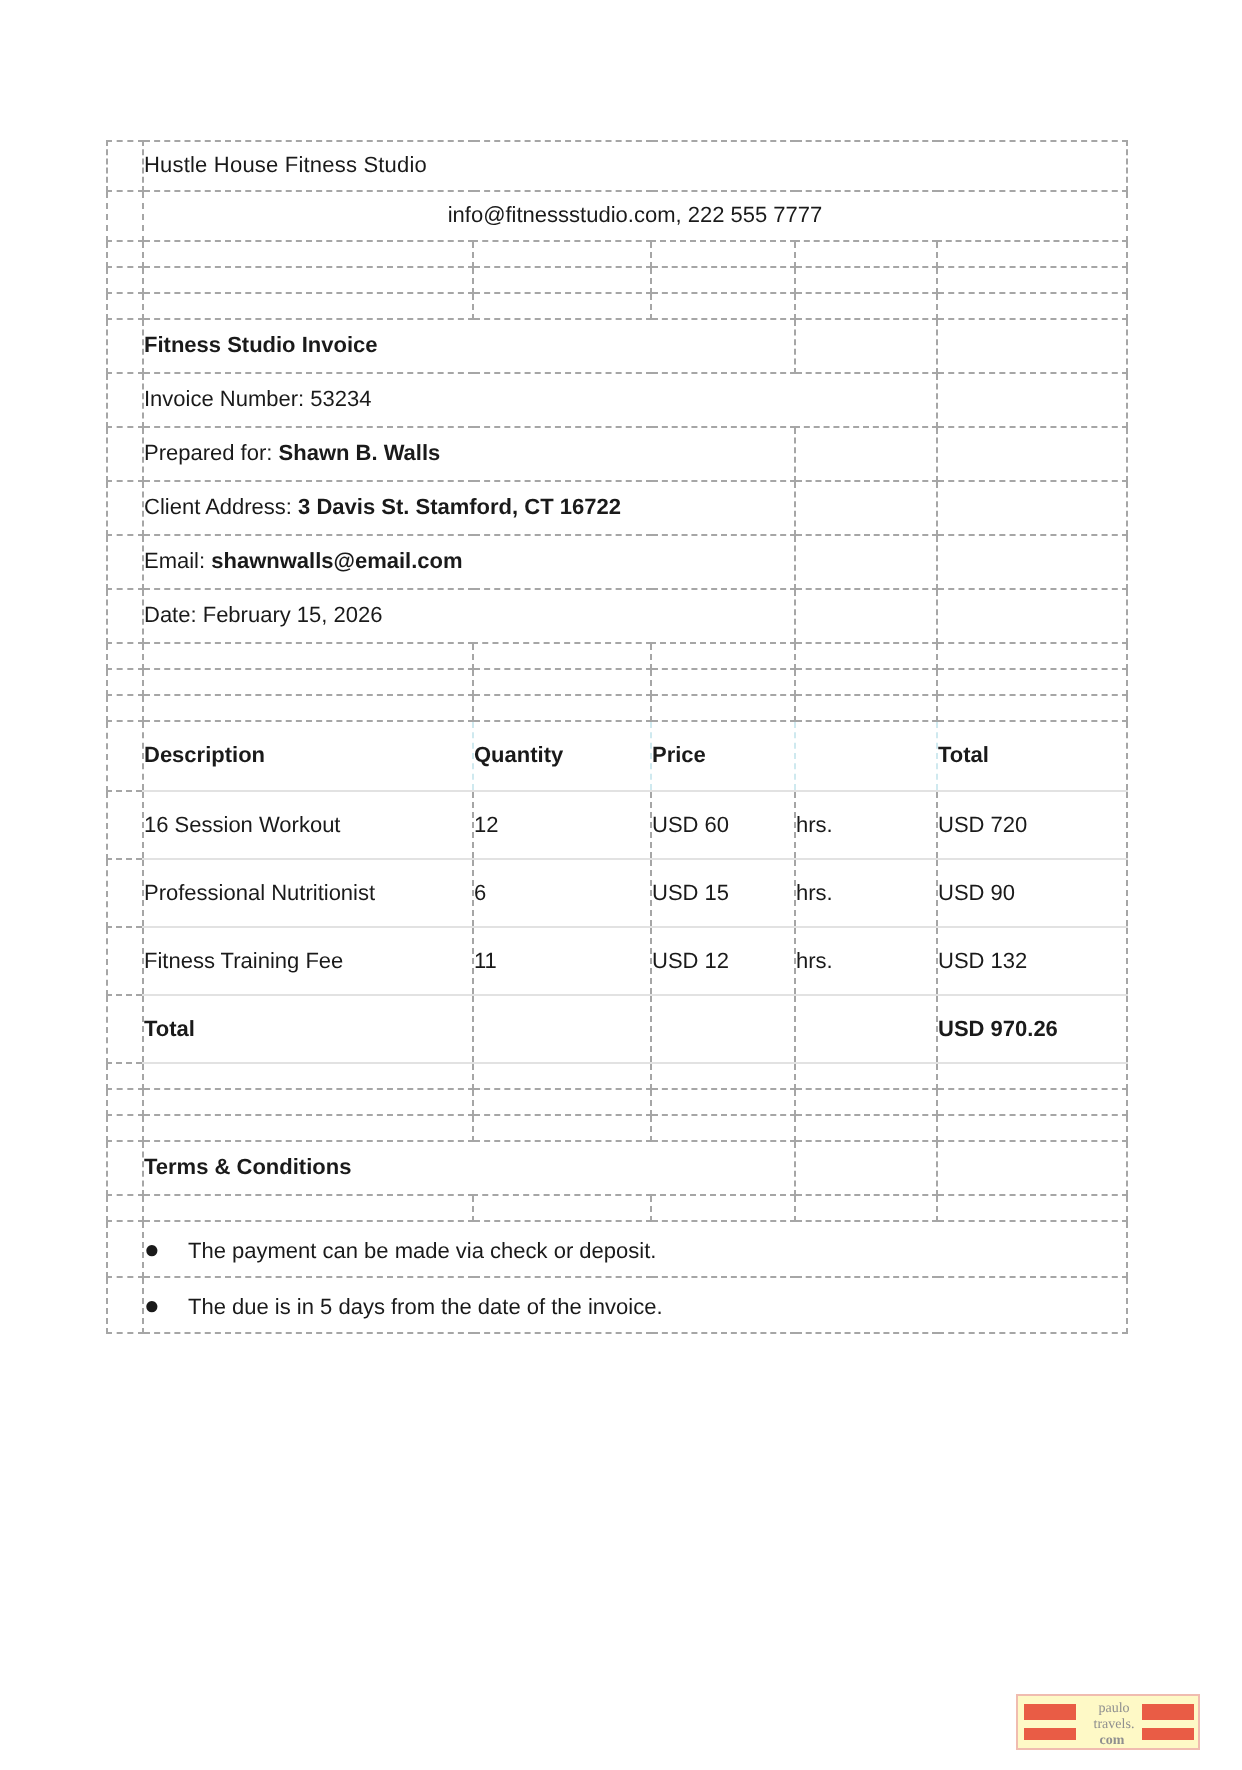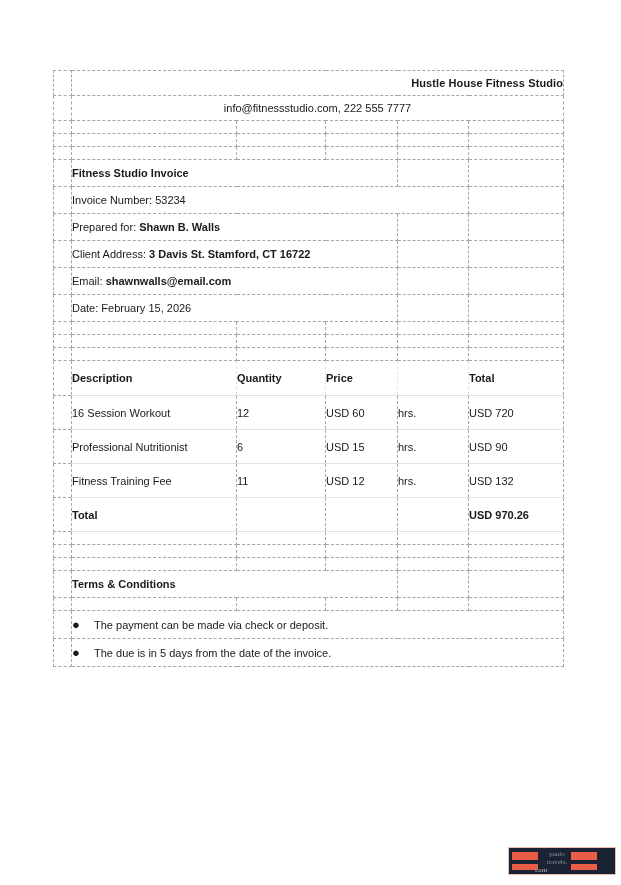--- a/index.html
+++ b/index.html
@@ -47,22 +47,22 @@
   .r-title   { height: 25px; }
   .r-contact { height: 25px; }
   .r-blank   { height: 13px; }
   .r-head    { height: 27px; }
   .r-info    { height: 27px; }
   .r-thead   { height: 35px; }
   .r-item    { height: 34px; }
   .r-bullet  { height: 28px; }
 
   .company-name {
-    text-align: right;
-    font-weight: bold;
+    text-align: left;
+    font-weight: normal;
     font-size: 13px;
     color: #2e6096;
     letter-spacing: .1px;
   }
   .company-contact {
     text-align: center;
     font-weight: normal;
     font-size: 11px;
     color: #1a1a1a;
   }
@@ -115,23 +115,23 @@
     width: 22px;
     font-size: 13px;
     line-height: 1;
   }
 
   
   #logo {
     position: absolute;
     left: 508px;
     top: 847px;
-    width: 108px;
+    width: 92px;
     height: 28px;
-    background: #0f172a;
+    background: #fef9c3;
     border: 1px solid #f0b9ac;
     box-sizing: border-box;
     opacity: .95;
   }
   #logo .bar {
     position: absolute;
     background: #e8543c;
   }
   #logo .b1 { left: 3px;  top: 4px;  width: 26px; height: 8px; }
   #logo .b2 { left: 3px;  top: 16px; width: 26px; height: 6px; }
@@ -142,21 +142,21 @@
     left: 26px;
     top: 2px;
     width: 44px;
     font-family: "Liberation Serif", serif;
     font-size: 7px;
     line-height: 8px;
     color: #8a8a8a;
     text-align: center;
   }
   #logo .ltext .l2 { text-align: center; }
-  #logo .ltext .l3 { text-align: left; padding-right: 2px; font-weight: bold; }
+  #logo .ltext .l3 { text-align: center; padding-right: 2px; font-weight: bold; }
 </style>
 </head>
 <body>
 
 <table id="sheet">
   <colgroup>
     <col class="cw0">
       <col class="cw1">
       <col class="cw2">
       <col class="cw3">

